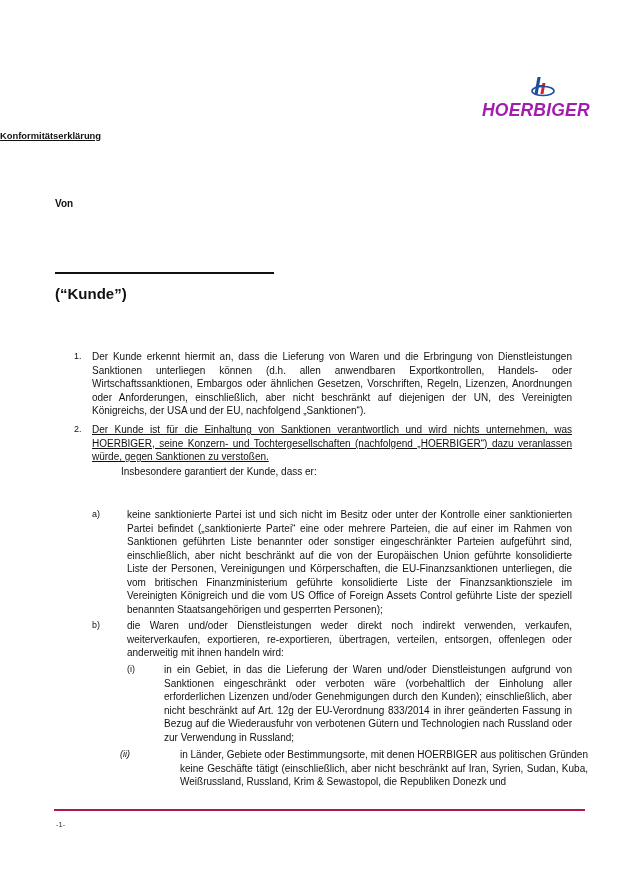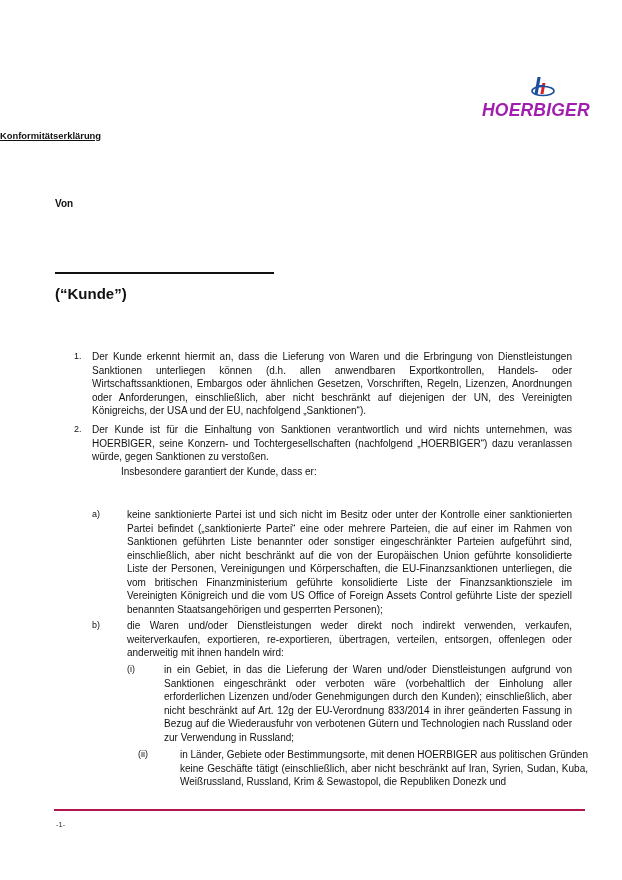--- a/index.html
+++ b/index.html
@@ -35,29 +35,29 @@
 <div class="title">Konformitätserklärung</div>
 
 <div class="von">Von</div>
 <div class="sigline"></div>
 <div class="kunde">(“Kunde”)</div>
 
 <div class="num" style="left:74px; top:350px;">1.</div>
 <div class="para" style="left:92px; top:350px; width:480px;">Der Kunde erkennt hiermit an, dass die Lieferung von Waren und die Erbringung von Dienstleistungen Sanktionen unterliegen können (d.h. allen anwendbaren Exportkontrollen, Handels- oder Wirtschaftssanktionen, Embargos oder ähnlichen Gesetzen, Vorschriften, Regeln, Lizenzen, Anordnungen oder Anforderungen, einschließlich, aber nicht beschränkt auf diejenigen der UN, des Vereinigten Königreichs, der USA und der EU, nachfolgend „Sanktionen“).</div>
 
 <div class="num" style="left:74px; top:423px;">2.</div>
-<div class="para" style="left:92px; top:423px; width:480px;">Der Kunde ist für die Einhaltung von Sanktionen verantwortlich und wird nichts unternehmen, was HOERBIGER, seine Konzern- und Tochtergesellschaften (nachfolgend „HOERBIGER“) dazu veranlassen würde, gegen Sanktionen zu verstoßen.</div>
+<div class="para" style="left:92px; top:423px; width:480px;text-decoration:underline;">Der Kunde ist für die Einhaltung von Sanktionen verantwortlich und wird nichts unternehmen, was HOERBIGER, seine Konzern- und Tochtergesellschaften (nachfolgend „HOERBIGER“) dazu veranlassen würde, gegen Sanktionen zu verstoßen.</div>
 <div class="para" style="left:92px; top:465px; width:480px;padding-left:29px;">Insbesondere garantiert der Kunde, dass er:</div>
 
 <div class="num" style="left:92px; top:508px;">a)</div>
 <div class="para" style="left:127px; top:508px; width:445px;">keine sanktionierte Partei ist und sich nicht im Besitz oder unter der Kontrolle einer sanktionierten Partei befindet („sanktionierte Partei“ eine oder mehrere Parteien, die auf einer im Rahmen von Sanktionen geführten Liste benannter oder sonstiger eingeschränkter Parteien aufgeführt sind, einschließlich, aber nicht beschränkt auf die von der Europäischen Union geführte konsolidierte Liste der Personen, Vereinigungen und Körperschaften, die EU-Finanzsanktionen unterliegen, die vom britischen Finanzministerium geführte konsolidierte Liste der Finanzsanktionsziele im Vereinigten Königreich und die vom US Office of Foreign Assets Control geführte Liste der speziell benannten Staatsangehörigen und gesperrten Personen);</div>
 
 <div class="num" style="left:92px; top:619px;">b)</div>
 <div class="para" style="left:127px; top:619px; width:445px;">die Waren und/oder Dienstleistungen weder direkt noch indirekt verwenden, verkaufen, weiterverkaufen, exportieren, re-exportieren, übertragen, verteilen, entsorgen, offenlegen oder anderweitig mit ihnen handeln wird:</div>
 
 <div class="num" style="left:127px; top:663px;">(i)</div>
 <div class="para" style="left:164px; top:663px; width:408px;">in ein Gebiet, in das die Lieferung der Waren und/oder Dienstleistungen aufgrund von Sanktionen eingeschränkt oder verboten wäre (vorbehaltlich der Einholung aller erforderlichen Lizenzen und/oder Genehmigungen durch den Kunden); einschließlich, aber nicht beschränkt auf Art. 12g der EU-Verordnung 833/2014 in ihrer geänderten Fassung in Bezug auf die Wiederausfuhr von verbotenen Gütern und Technologien nach Russland oder zur Verwendung in Russland;</div>
 
-<div class="num" style="left:138px; top:748px;">(ii)</div>
+<div class="num" style="left:120px; top:748px;font-style:italic;">(ii)</div>
 <div class="para" style="left:180px; top:748px; width:408px;">in Länder, Gebiete oder Bestimmungsorte, mit denen HOERBIGER aus politischen Gründen keine Geschäfte tätigt (einschließlich, aber nicht beschränkt auf Iran, Syrien, Sudan, Kuba, Weißrussland, Russland, Krim &amp; Sewastopol, die Republiken Donezk und</div>
 
 <div class="footer-line"></div>
 <div class="pagenum">-1-</div>
 
 </body></html>

